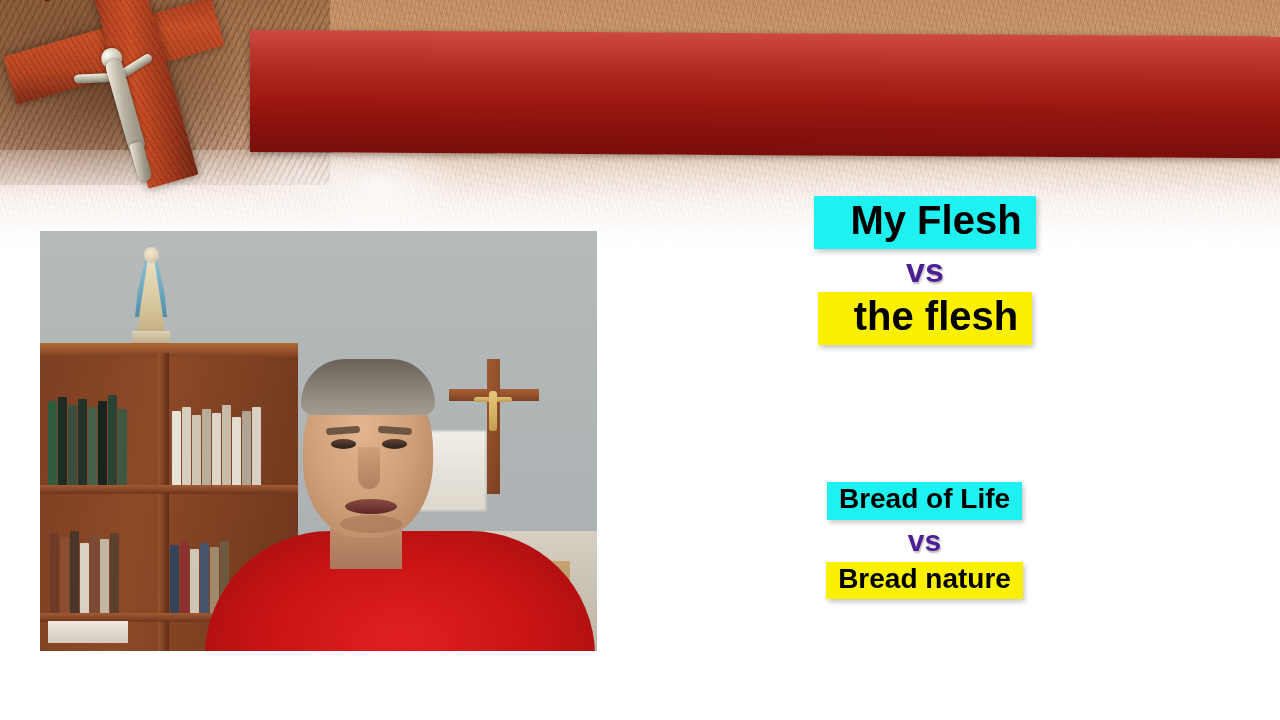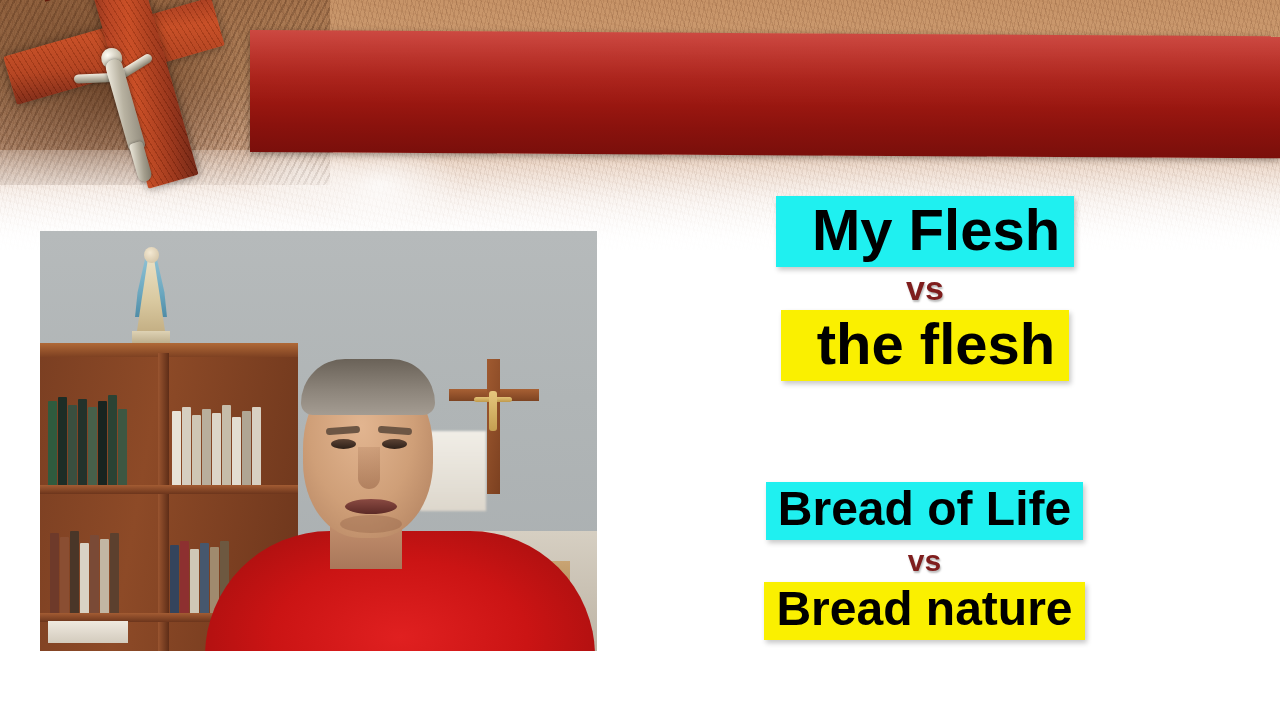--- a/index.html
+++ b/index.html
@@ -247,30 +247,30 @@
   .cmp { position:absolute; }
   .hl {
     display:inline-block; padding:4px 14px 8px;
     font-weight:700; color:#000000; line-height:1.02;
     box-shadow:2px 3px 5px rgba(0,0,0,.22);
     white-space:nowrap;
   }
   .hl-cyan   { background:#1FF0F0; }
   .hl-yellow { background:#FAF000; }
   .vs-word {
-    display:block; text-align:center; color:#7f1d1d; font-weight:700;
+    display:block; text-align:center; color:#4c1d95; font-weight:700;
     text-shadow:1px 2px 2px rgba(0,0,0,.28); line-height:1;
   }
 
   .grp-1 { left:770px; top:196px; width:310px; text-align:center; }
-  .grp-1 .hl { font-size:58px;padding-left:36px; }
+  .grp-1 .hl { font-size:40px;padding-left:36px; }
   .grp-1 .vs-word { font-size:34px; margin:4px 0 5px; }
 
   .grp-2 { left:762px; top:482px; width:325px; text-align:center; }
-  .grp-2 .hl { font-size:48px; padding:3px 12px 6px; }
+  .grp-2 .hl { font-size:28px; padding:3px 12px 6px; }
   .grp-2 .vs-word { font-size:30px; margin:6px 0 6px; }
 </style>
 </head>
 <body>
 
 <div id="stage">
 
   <div class="bg-texture"></div>
   <div class="bg-dark-left"></div>
   <div class="bg-texture-fade"></div>

